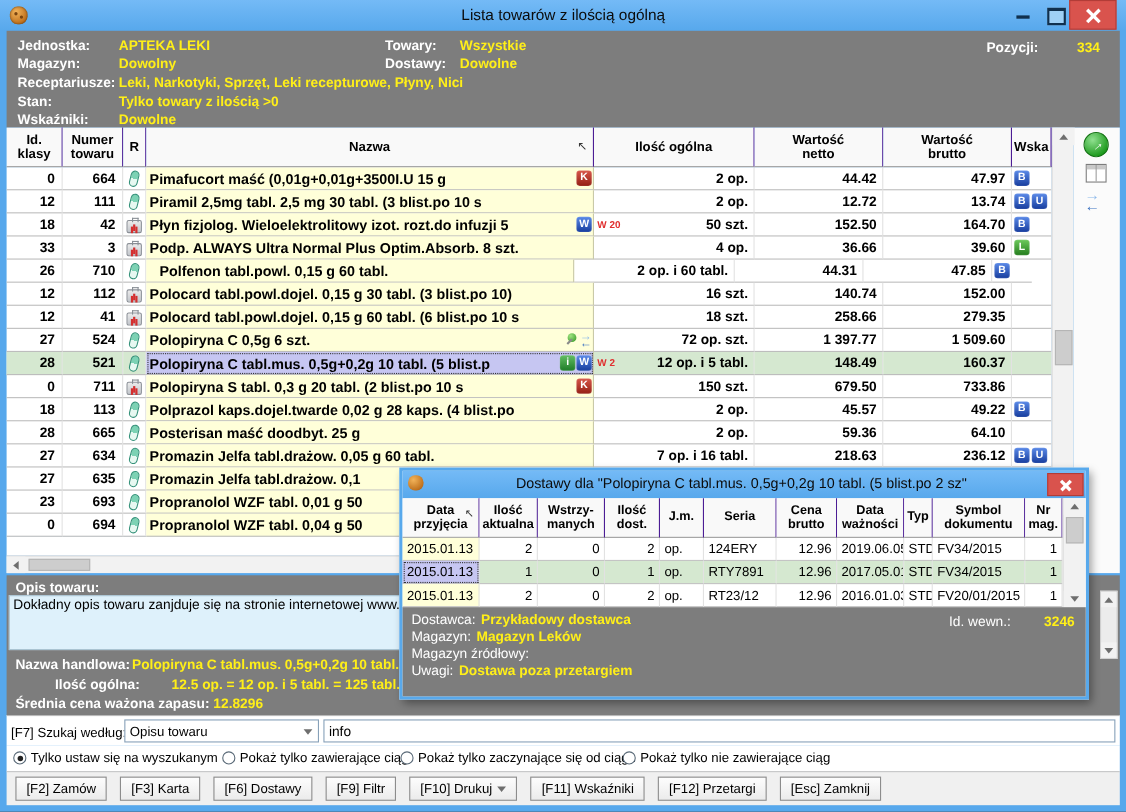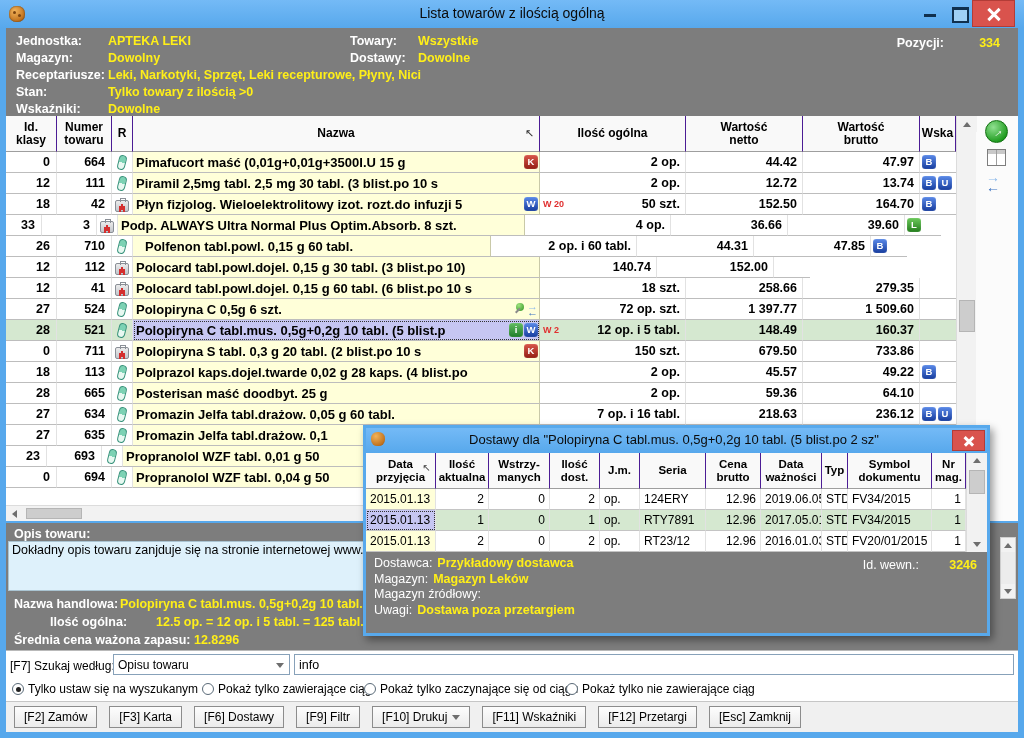--- a/index.html
+++ b/index.html
@@ -273,54 +273,55 @@
             <span class="badge bW">W</span>
           </span></div>
         <div class="tcell money" style="width: 146px;">50 szt.<span class="warn">W 20</span></div>
         <div class="tcell money" style="width: 117px;">152.50</div>
         <div class="tcell money" style="width: 117px;">164.70</div>
         <div class="tcell wsk" style="width: 36px;">
           <span class="badge bB">B</span>
         </div>
       </div>
       <div class="trow">
-        <div class="tcell num" style="width: 36px;">33</div>
+        <div class="tcell num" style="width: 51px;">33</div>
         <div class="tcell num" style="width: 55px;">3</div>
         <div class="tcell rcell" style="width: 21px;">
           <span class="aid"></span>
         </div>
         <div class="tcell nazwa" style="width: 407px;">Podp. ALWAYS Ultra Normal Plus Optim.Absorb. 8 szt.</div>
         <div class="tcell money" style="width: 146px;">4 op.</div>
         <div class="tcell money" style="width: 117px;">36.66</div>
         <div class="tcell money" style="width: 117px;">39.60</div>
         <div class="tcell wsk" style="width: 36px;">
           <span class="badge bL">L</span>
         </div>
       </div>
       <div class="trow">
         <div class="tcell num" style="width: 51px;">26</div>
         <div class="tcell num" style="width: 55px;">710</div>
         <div class="tcell rcell" style="width: 21px;">
           <span class="pill"></span>
         </div>
-        <div class="tcell nazwa" style="width: 358px; padding-left: 12px;">Polfenon tabl.powl. 0,15 g 60 tabl.</div>
+        <div class="tcell nazwa" style="width: 389px; padding-left: 12px;">Polfenon tabl.powl. 0,15 g 60 tabl.</div>
         <div class="tcell money" style="width: 146px;">2 op. i 60 tabl.</div>
         <div class="tcell money" style="width: 117px;">44.31</div>
         <div class="tcell money" style="width: 117px;">47.85</div>
         <div class="tcell wsk" style="width: 36px;">
           <span class="badge bB">B</span>
         </div>
       </div>
       <div class="trow">
         <div class="tcell num" style="width: 51px;">12</div>
         <div class="tcell num" style="width: 55px;">112</div>
         <div class="tcell rcell" style="width: 21px;">
           <span class="aid"></span>
         </div>
         <div class="tcell nazwa" style="width: 407px;">Polocard tabl.powl.dojel. 0,15 g 30 tabl. (3 blist.po 10)</div>
+        <div class="tcell money" style="width: 146px;">16 szt.</div>
         <div class="tcell money" style="width: 117px;">140.74</div>
         <div class="tcell money" style="width: 117px;">152.00</div>
         <div class="tcell wsk" style="width: 36px;"></div>
       </div>
       <div class="trow">
         <div class="tcell num" style="width: 51px;">12</div>
         <div class="tcell num" style="width: 55px;">41</div>
         <div class="tcell rcell" style="width: 21px;">
           <span class="aid"></span>
         </div>
@@ -424,21 +425,21 @@
         <div class="tcell rcell" style="width: 21px;">
           <span class="pill"></span>
         </div>
         <div class="tcell nazwa" style="width: 407px;">Promazin Jelfa tabl.drażow. 0,1</div>
         <div class="tcell money" style="width: 146px;"></div>
         <div class="tcell money" style="width: 117px;"></div>
         <div class="tcell money" style="width: 117px;"></div>
         <div class="tcell wsk" style="width: 36px;"></div>
       </div>
       <div class="trow">
-        <div class="tcell num" style="width: 41px;">23</div>
+        <div class="tcell num" style="width: 51px;">23</div>
         <div class="tcell num" style="width: 55px;">693</div>
         <div class="tcell rcell" style="width: 21px;">
           <span class="pill"></span>
         </div>
         <div class="tcell nazwa" style="width: 407px;">Propranolol WZF tabl. 0,01 g 50</div>
         <div class="tcell money" style="width: 146px;"></div>
         <div class="tcell money" style="width: 117px;"></div>
         <div class="tcell money" style="width: 117px;"></div>
         <div class="tcell wsk" style="width: 36px;"></div>
       </div>

